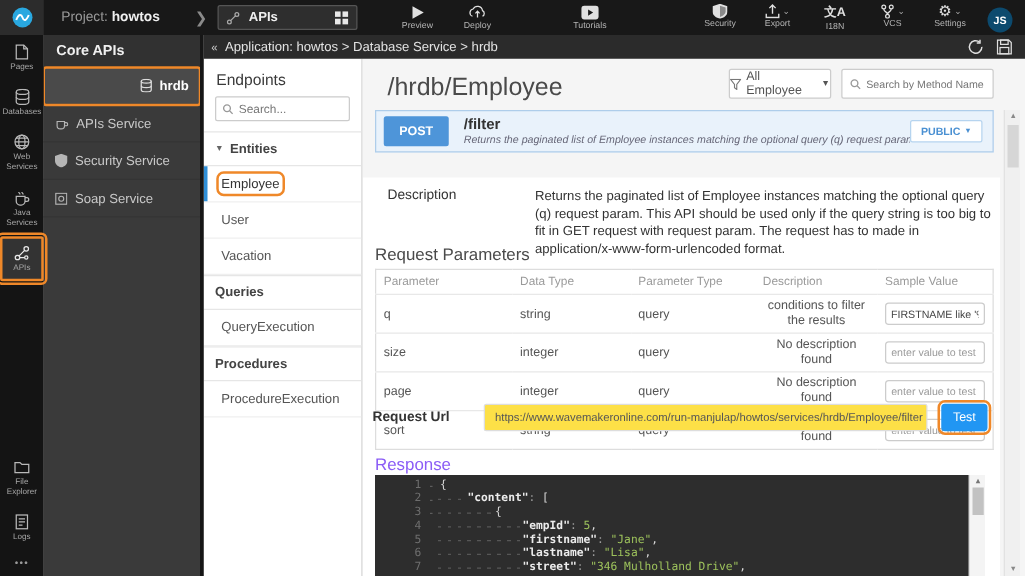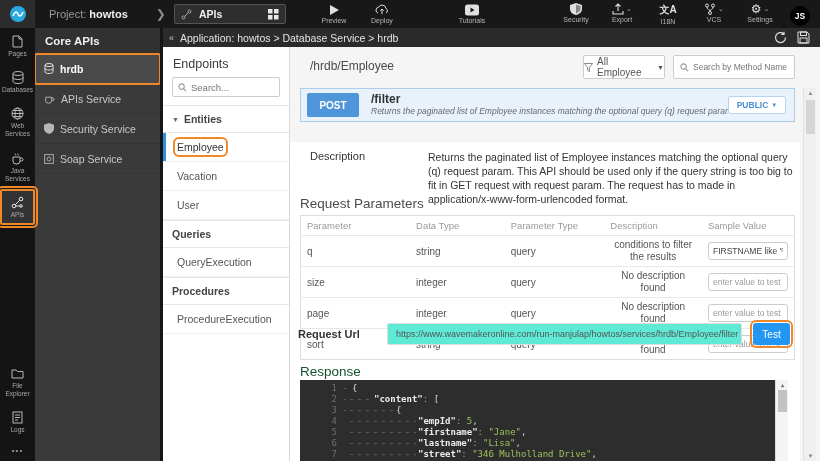--- a/index.html
+++ b/index.html
@@ -18,21 +18,21 @@
   .apis-tab { width:112px; height:20px; background:#2e2e2e; border:1px solid #555; border-radius:2px;
     display:flex; align-items:center; padding:0 6px; gap:7px; }
   .apis-tab .lbl { color:#f0f0f0; font-size:10.5px; font-weight:bold; flex:1; }
   .tb-actions { display:flex; align-items:flex-start; gap:4px; margin-left:26px; }
   .tb-act { display:flex; flex-direction:column; align-items:center; width:44px; color:#d8d8d8; cursor:pointer; }
   .tb-act .cap { font-size:7px; color:#b5b5b5; margin-top:1px; white-space:nowrap; }
   .tb-act svg { height:12px; }
   .tb-right { margin-left:auto; display:flex; align-items:flex-start; gap:2px; padding-right:8px; }
   .tb-act .with-chev { display:flex; align-items:center; gap:2px; }
   .chev-dn { font-size:7px; color:#aaa; }
-  .avatar { width:20px; height:20px; border-radius:50%; background:#000000; color:#fff; font-size:8.5px;
+  .avatar { width:20px; height:20px; border-radius:50%; background:#0c4a6e; color:#fff; font-size:8.5px;
     font-weight:bold; display:flex; align-items:center; justify-content:center; margin:3px 2px 0 6px; }
 
   
   .rail { position:absolute; left:0; top:28px; width:35px; height:433px; background:#141414; z-index:25;
     display:flex; flex-direction:column; }
   .rail-item { display:flex; flex-direction:column; align-items:center; padding:5px 0 4px; color:#b9b9b9;
     cursor:pointer; border:2px solid transparent; }
   .rail-item .cap { font-size:6.5px; text-align:center; line-height:1.25; margin-top:2px; color:#a8a8a8; }
   .rail-item svg { height:13px; }
   .rail-item.active { background:#333; border-color:#ef8829; border-radius:2px; }
@@ -40,21 +40,21 @@
   .rail-dots { color:#9a9a9a; font-size:8px; text-align:center; padding:6px 0; letter-spacing:1px; }
 
   
   .services { position:absolute; left:35px; top:28px; width:125px; height:433px; background:#3a3a3a; z-index:20; }
   .svc-header { height:26px; background:#313131; color:#f0f0f0; font-size:11.5px; font-weight:bold;
     display:flex; align-items:center; padding:0 10px; border-bottom:1px solid #2a2a2a; }
   .svc-item { height:30px; display:flex; align-items:center; gap:6px; padding:0 9px; color:#c9c9c9;
     font-size:10.5px; cursor:pointer; border-bottom:1px solid #343434; }
   .svc-item svg { flex:none; }
   .svc-item.selected { background:#4a4a4a; color:#fff; font-weight:bold; }
-  .svc-sel-box { outline:2px solid #ef8829; outline-offset:-1px; border-radius:2px; }
+  .svc-sel-box { outline:2px solid #ef8829; outline-offset:-1px; border-radius:2px;justify-content:flex-end; }
 
   .panel-gap { position:absolute; left:160px; top:28px; width:3px; height:433px; background:#161616; z-index:20; }
 
   
   .crumbbar { position:absolute; left:163px; top:28px; width:657px; height:19px; background:#2b2b2b;
     display:flex; align-items:center; z-index:15; }
   .crumb-collapse { color:#cfcfcf; font-size:9px; padding:0 6px; cursor:pointer; }
   .crumb-text { color:#e3e3e3; font-size:10.5px; }
   .crumb-icons { margin-left:auto; display:flex; gap:10px; padding-right:10px; color:#e0e0e0; }
   .crumb-icons svg { cursor:pointer; }
@@ -72,21 +72,21 @@
   .ep-sec .tri { font-size:7px; color:#666; }
   .ep-item { font-size:10.5px; color:#555; padding:8px 9px 8px 14px; border-bottom:1px solid #efefef;
     cursor:pointer; position:relative; }
   .ep-item.selected { color:#333; }
   .ep-item.selected::before { content:""; position:absolute; left:0; top:0; bottom:0; width:3px; background:#2f8fd8; }
   .ep-item.selected .sel-wrap { display:inline-block; outline:2px solid #ef8829; outline-offset:2px; border-radius:2px; }
 
   
   .main { position:absolute; left:290px; top:47px; width:530px; height:414px; background:#f5f5f5; z-index:5; overflow:hidden; }
   .api-head { position:absolute; left:0; top:0; width:530px; height:41px; }
-  .api-title { position:absolute; left:20px; top:12px; font-size:12px; color:#4a4a4a; }
+  .api-title { position:absolute; left:20px; top:12px; font-size:20px; color:#4a4a4a; }
   .methods-dd { position:absolute; left:293px; top:8px; width:82px; height:24px; background:#fff;
     border:1px solid #ccc; border-radius:2px; display:flex; align-items:center; justify-content:center; gap:4px;
     font-size:10px; color:#555; cursor:pointer; }
   .m-search { position:absolute; left:383px; top:8px; width:122px; height:24px; background:#fff;
     border:1px solid #ccc; border-radius:2px; display:flex; align-items:center; padding:0 6px; gap:4px; }
   .m-search input { border:none; outline:none; flex:1; font-size:8.5px; color:#666; width:90px;
     font-family:"Liberation Sans",sans-serif; background:transparent; }
 
   .ep-card { position:absolute; left:10px; top:41px; width:495px; height:34px; background:#e9f2fb;
     border:1px solid #aecdea; display:flex; align-items:center; cursor:pointer; }
@@ -115,26 +115,26 @@
   table.params th { font-size:9.5px; color:#9a9a9a; font-weight:normal; text-align:left; padding:4px 6px; }
   table.params td { font-size:10px; color:#555; padding:3px 6px; border-top:1px solid #e8e8e8; vertical-align:middle; }
   table.params col.c1{width:110px;} table.params col.c2{width:95px;} table.params col.c3{width:100px;}
   table.params col.c4{width:98px;} table.params col.c5{width:92px;}
   .sv-input { width:80px; height:18px; border:1px solid #ccc; border-radius:3px; font-size:8.5px; color:#444;
     padding:0 4px; font-family:"Liberation Sans",sans-serif; outline:none; background:#fff; }
   .sv-input::placeholder { color:#9a9a9a; }
   td .desc-cell { line-height:12px;text-align:center; }
 
   .requrl-label { position:absolute; left:8px; top:186px; font-size:11px; color:#333; font-weight:bold; }
-  .requrl-field { position:absolute; left:97px; top:181px; width:355px; height:22px; background:#5eead4;
+  .requrl-field { position:absolute; left:97px; top:181px; width:355px; height:22px; background:#fde047;
     border:1px solid #ddd; border-radius:2px; font-size:9px; color:#555; display:flex; align-items:center;
     padding:0 8px; white-space:nowrap; overflow:hidden; }
   .test-btn { position:absolute; left:463px; top:181px; width:37px; height:22px; background:#2196f3; color:#fff;
     border:none; border-radius:3px; font-size:10px; cursor:pointer; font-family:"Liberation Sans",sans-serif; }
-  .resp-title { position:absolute; left:10px; top:222px; font-size:13.5px; color:#14532d; }
+  .resp-title { position:absolute; left:10px; top:222px; font-size:13.5px; color:#8b5cf6; }
 
   
   .editor { position:absolute; left:10px; top:238px; width:488px; height:81px; background:#2d2d2d; display:flex;
     font-family:"DejaVu Sans Mono", monospace; overflow:hidden; }
   .ed-lines { flex:1; padding-top:3px; overflow:hidden; }
   .cl { display:flex; height:11px; line-height:11px; font-size:9px; white-space:pre; }
   .cl .gut { width:40px; flex:none; text-align:right; color:#6e6e6e; padding-right:3px; }
   .cl .fold { width:10px; flex:none; color:#777; text-align:center; font-size:8px; }
   .cl .ind { flex:none; align-self:center; height:1px;
     background:repeating-linear-gradient(90deg,#565656 0 3px,transparent 3px 8px); margin-right:2px; }
@@ -413,22 +413,22 @@
             <path d="M6.3 6.3 L9 9"></path>
           </svg>
       </span>
       <input placeholder="Search..." style="">
     </div>
     <div class="ep-sec">
       <span class="tri">▼</span>
       <span>Entities</span>
     </div>
     <div class="ep-item selected"><span class="sel-wrap">Employee</span></div>
+    <div class="ep-item"><span>User</span></div>
     <div class="ep-item"><span>Vacation</span></div>
-    <div class="ep-item"><span>User</span></div>
     <div class="ep-sec">
         <span>Queries</span>
       </div>
     <div class="ep-item"><span>QueryExecution</span></div>
     <div class="ep-sec">
         <span>Procedures</span>
       </div>
     <div class="ep-item"><span>ProcedureExecution</span></div>
   </div>
 

